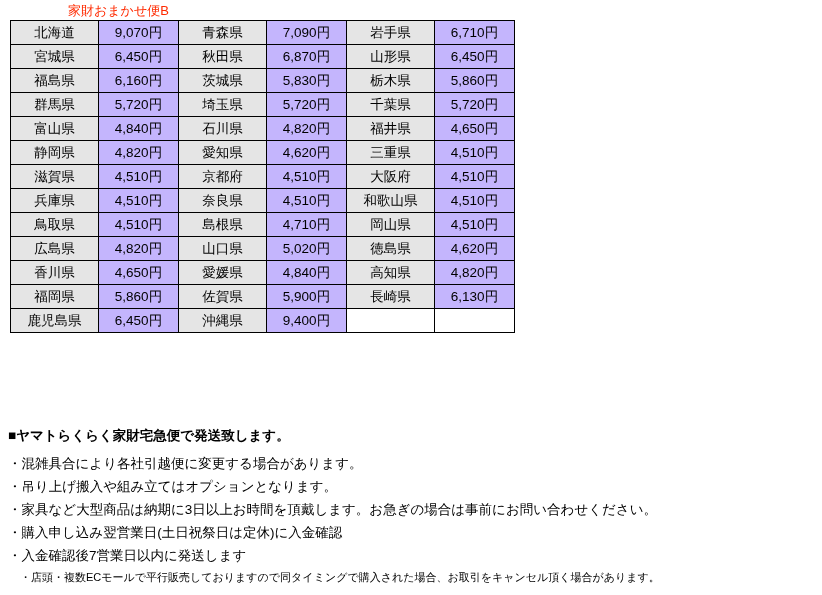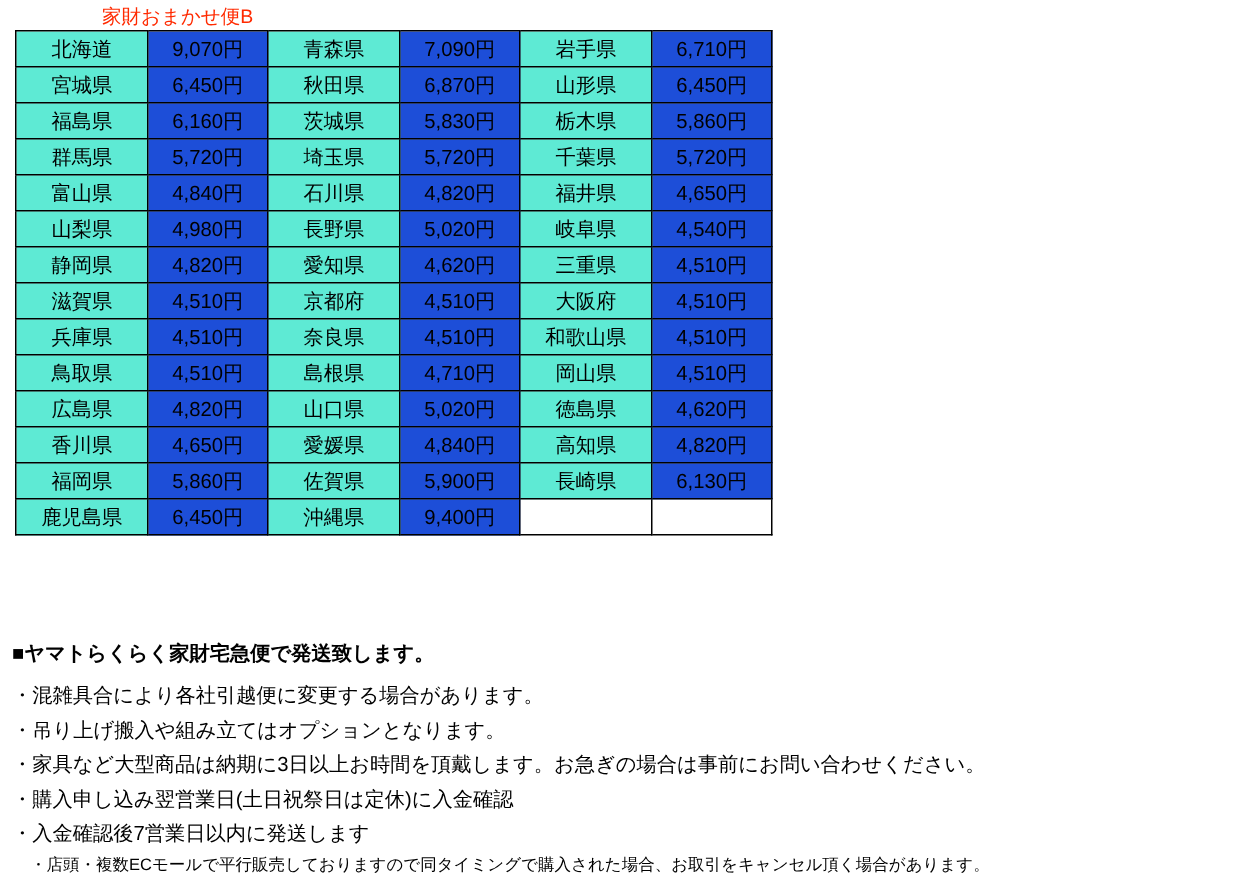--- a/index.html
+++ b/index.html
@@ -40,27 +40,27 @@
   }
   table.fee-table td {
     border: 1px solid #000000;
     height: 24px;
     font-size: 13.5px;
     padding: 0;
     vertical-align: middle;
     box-sizing: border-box;
   }
   td.pref {
-    background: #5eead4;
+    background: #e5e5e5;
     text-align: center;
     width: 88px;
     font-weight: 400;
   }
   td.fee {
-    background: #1d4ed8;
+    background: #c4b5fd;
     text-align: center;
     width: 80px;
   }
   td.empty {
     background: #ffffff;
     border: 1px solid #000000;
   }
   .notes {
     position: absolute;
     left: 8px;
@@ -129,28 +129,20 @@
         <td class="pref">千葉県</td>
         <td class="fee">5,720円</td>
       </tr>
       <tr>
         <td class="pref">富山県</td>
         <td class="fee">4,840円</td>
         <td class="pref">石川県</td>
         <td class="fee">4,820円</td>
         <td class="pref">福井県</td>
         <td class="fee">4,650円</td>
-      </tr>
-      <tr>
-        <td class="pref">山梨県</td>
-        <td class="fee">4,980円</td>
-        <td class="pref">長野県</td>
-        <td class="fee">5,020円</td>
-        <td class="pref">岐阜県</td>
-        <td class="fee">4,540円</td>
       </tr>
       <tr>
         <td class="pref">静岡県</td>
         <td class="fee">4,820円</td>
         <td class="pref">愛知県</td>
         <td class="fee">4,620円</td>
         <td class="pref">三重県</td>
         <td class="fee">4,510円</td>
       </tr>
       <tr>

